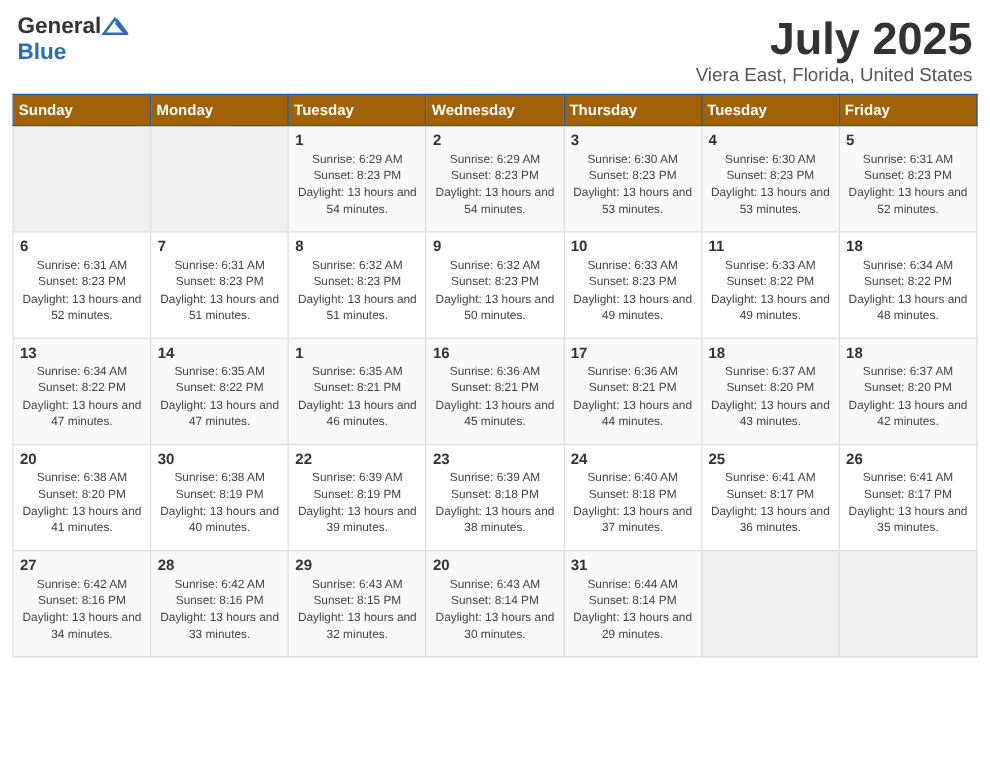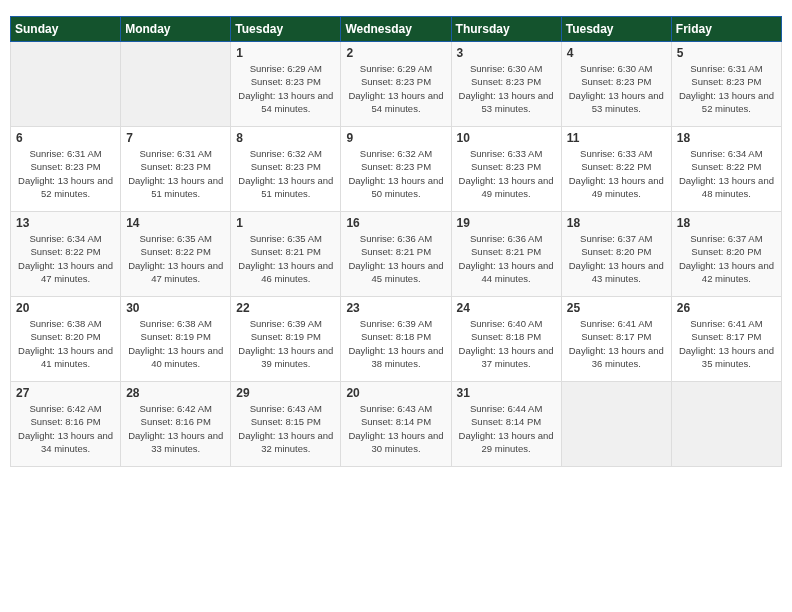--- a/index.html
+++ b/index.html
@@ -37,21 +37,21 @@
     .location-title {
       font-size: 15px;
       color: #555;
     }
     table {
       width: 100%;
       border-collapse: collapse;
       border: 1px solid #ccc;
     }
     thead tr th {
-      background: #14532d;
+      background: #a16207;
       color: #fff;
       font-size: 12px;
       font-weight: bold;
       padding: 5px 4px;
       text-align: left;
       border: 1px solid #1a5ca5;
     }
     tbody tr td {
       width: 14.28%;
       vertical-align: top;
@@ -84,20 +84,34 @@
     
     .logo-svg {
       display: inline-block;
       vertical-align: middle;
     }
   </style>
 </head>
 <body>
 
 <div class="header">
+  <div class="logo">
+    <div class="logo-line">
+      <span style="font-size:18px;font-weight:bold;color:#333;">General</span>
+      <svg class="logo-svg" width="22" height="16" viewBox="0 0 22 16">
+        <polygon points="2,14 11,2 20,14" fill="none" stroke="#2a6cb5" stroke-width="2"></polygon>
+        <polygon points="11,6 18,14 22,14 13,2" fill="#2a6cb5"></polygon>
+      </svg>
+    </div>
+    <span style="font-size:18px;font-weight:bold;color:#2a6cb5;">Blue</span>
+  </div>
+  <div class="title-block">
+    <div class="month-title">July 2025</div>
+    <div class="location-title">Viera East, Florida, United States</div>
+  </div>
 </div>
 
 <table>
   <thead>
     <tr>
     <th>Sunday</th>
         <th>Monday</th>
         <th>Tuesday</th>
         <th>Wednesday</th>
         <th>Thursday</th>
@@ -171,21 +185,21 @@
         </td>
         <td>
           <span class="day-num">1</span>
           <div class="day-info">Sunrise: 6:35 AM<br>Sunset: 8:21 PM<br>Daylight: 13 hours and 46 minutes.</div>
         </td>
         <td>
           <span class="day-num">16</span>
           <div class="day-info">Sunrise: 6:36 AM<br>Sunset: 8:21 PM<br>Daylight: 13 hours and 45 minutes.</div>
         </td>
         <td>
-          <span class="day-num">19</span>
+          <span class="day-num">17</span>
           <div class="day-info">Sunrise: 6:36 AM<br>Sunset: 8:21 PM<br>Daylight: 13 hours and 44 minutes.</div>
         </td>
         <td>
           <span class="day-num">18</span>
           <div class="day-info">Sunrise: 6:37 AM<br>Sunset: 8:20 PM<br>Daylight: 13 hours and 43 minutes.</div>
         </td>
         <td>
           <span class="day-num">18</span>
           <div class="day-info">Sunrise: 6:37 AM<br>Sunset: 8:20 PM<br>Daylight: 13 hours and 42 minutes.</div>
         </td>

